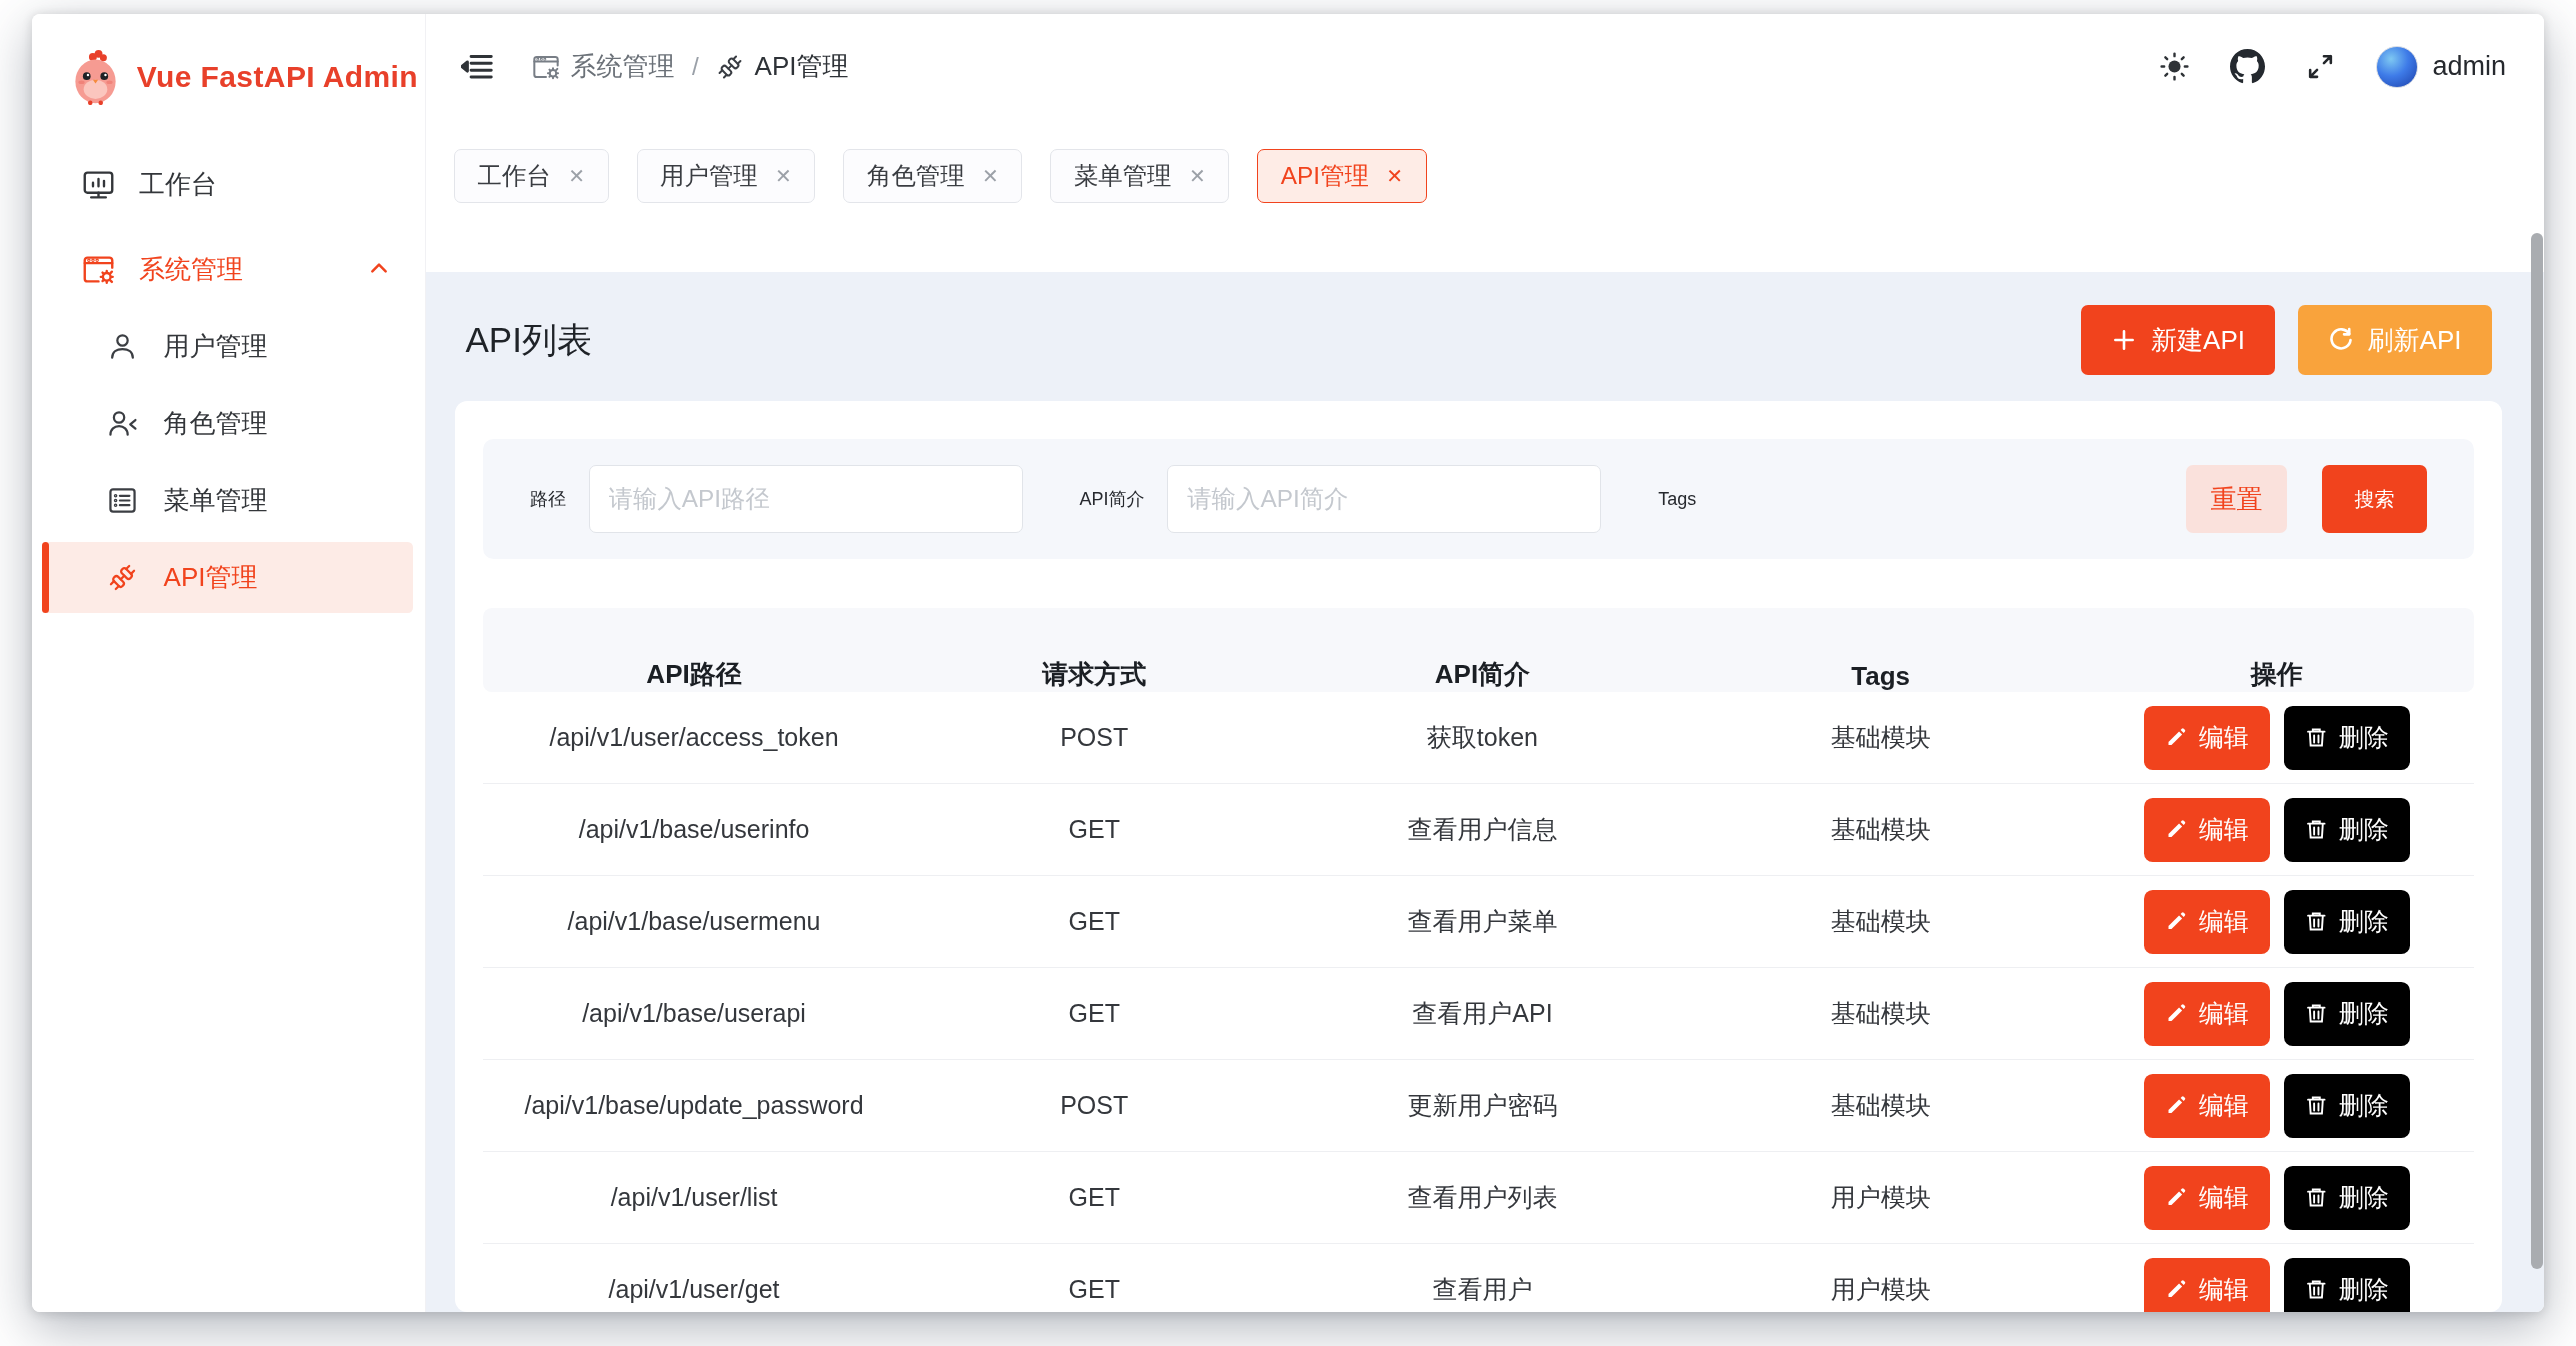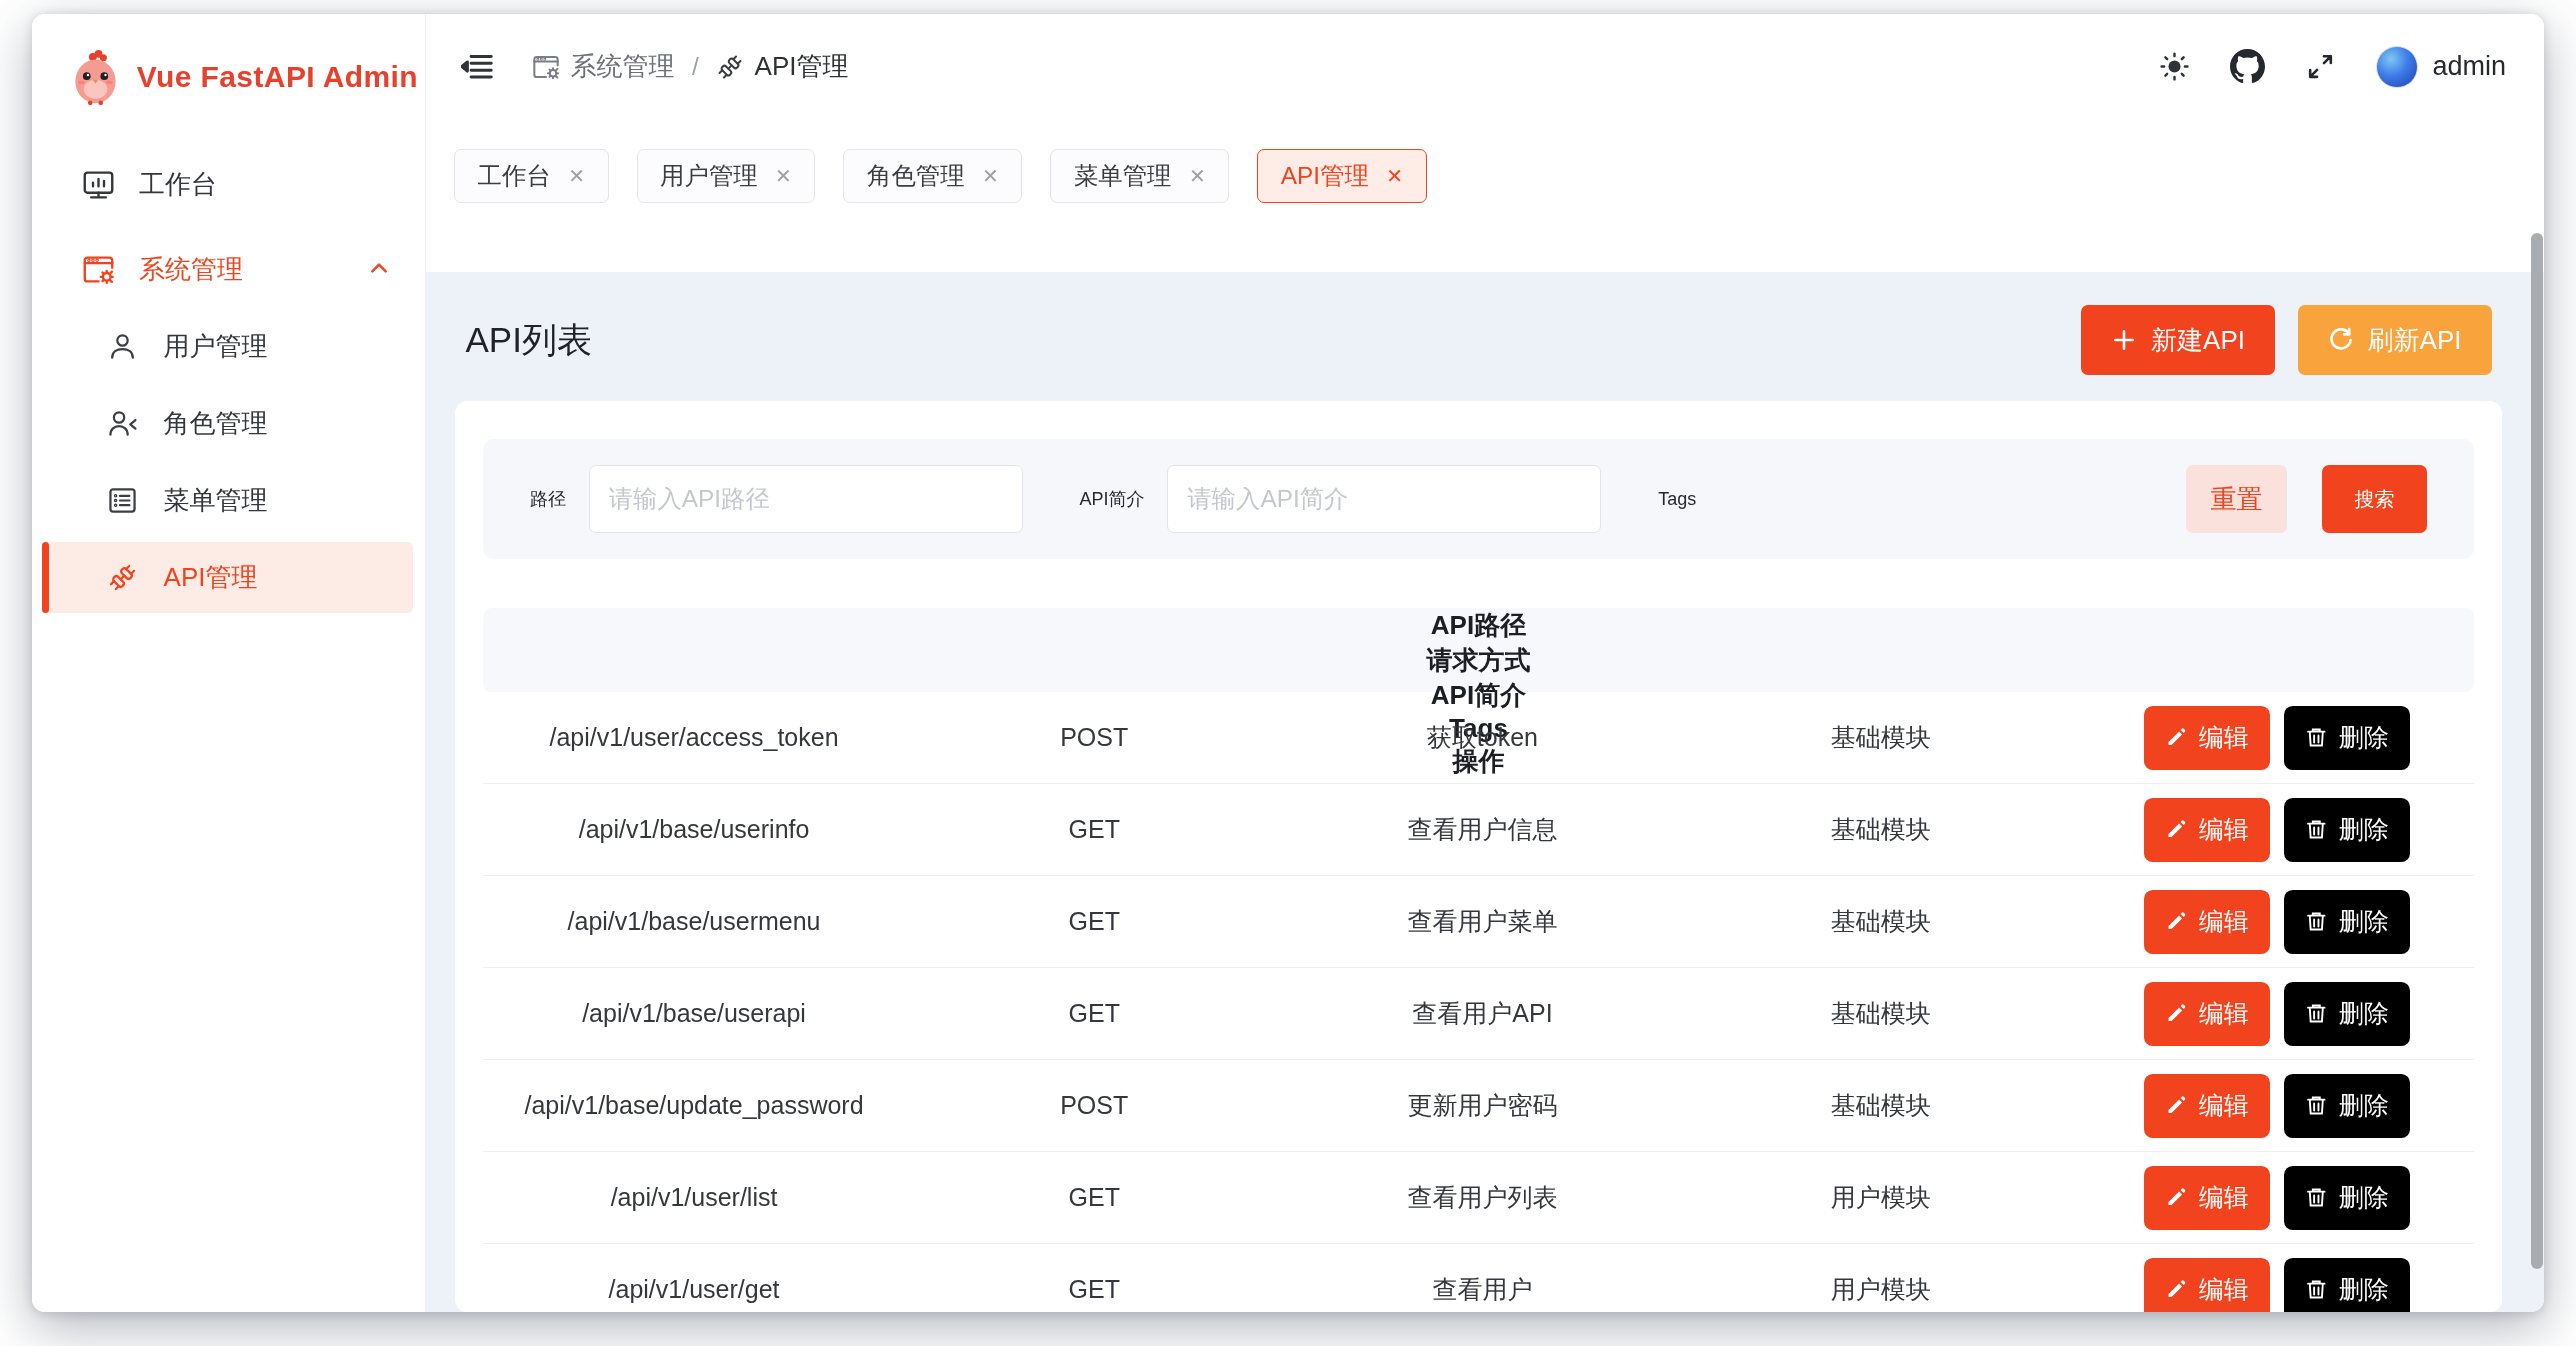--- a/index.html
+++ b/index.html
@@ -1,20 +1,20 @@
 <!DOCTYPE html>
 <html style="font-size:14px"><head>
 <meta charset="utf-8">
 <style>
   * { margin:0; padding:0; box-sizing:border-box; }
   html,body { width:2576px; height:1346px; background:#fff; font-family:"Liberation Sans", sans-serif; overflow:hidden; }
 
   .window {
     position:absolute; left:32px; top:14px; width:2512px; height:1298px;
-    background:#fff; border-radius:13px; overflow:hidden; display:flex;
+    background:#fff; border-radius:8px; overflow:hidden; display:flex;
     box-shadow:0 15.7px 52px rgba(55,65,85,.38), 0 1.7px 10.5px rgba(0,0,0,.14);
   }
 
   
   .sidebar { width:394px; min-width:394px; background:#fff; border-right:0.9px solid #F1F1F4; padding-top:35px; }
   .logo-row { display:flex; align-items:center; gap:15.7px; padding-left:38px; cursor:pointer; }
   .logo-title { font-size:30px; font-weight:700; color:#E8402A; letter-spacing:0.4px; }
   .menu { margin-top:44px; }
   .menu-item { position:relative; height:71px; display:flex; align-items:center; gap:24.4px;
     padding-left:40px; margin:0 12.2px 0 9.6px; font-size:26px; color:#33363A; border-radius:5.2px; cursor:pointer; }
@@ -71,21 +71,21 @@
     font-size:24.4px; color:#33363A; font-family:inherit; outline:none; }
   .f-input::placeholder { color:#C4C8CE; }
   .w1 { width:434px; } .w2 { width:434px; } .w3 { width:387px; }
   .f-spacer { flex:1; }
   .btn-reset { height:68px; width:101px; border:none; border-radius:7px; background:#FAE1DC; color:#F1431D;
     font-size:26px; cursor:pointer; font-family:inherit; }
   .btn-search { height:68px; width:105px; border:none; border-radius:7px; background:#F1431D; color:#fff;
     font-size:20px; cursor:pointer; margin-left:35px; font-family:inherit; }
 
   .table { width:100%; }
-  .t-head { display:flex; align-items:center; height:84px; background:#F7F8FB; border-radius:8.7px;flex-direction:column; }
+  .t-head { display:flex; align-items:flex-end; height:84px; background:#F7F8FB; border-radius:8.7px; }
   .t-head .cell { font-size:26px; font-weight:700; color:#1B1F24; }
   .cell { text-align:center; display:flex; align-items:center; justify-content:center; }
   .c1 { width:21.2%; } .c2 { width:19%; } .c3 { width:20%; } .c4 { width:20%; } .c5 { width:19.8%; }
   .t-row { display:flex; align-items:center; height:92px; border-bottom:1.7px solid #EEEFF2; background:#fff; }
   .t-row .cell { font-size:25px; color:#34373C; }
   .row-btns { display:flex; gap:14px; justify-content:center; }
   .mini-btn { height:64px; border:none; border-radius:8.7px; padding:0 21px; display:flex; align-items:center; gap:11.3px;
     font-size:25px; color:#fff; cursor:pointer; font-family:inherit; }
   .mini-edit { background:#F1431D; }
   .mini-del { background:#000000; }

